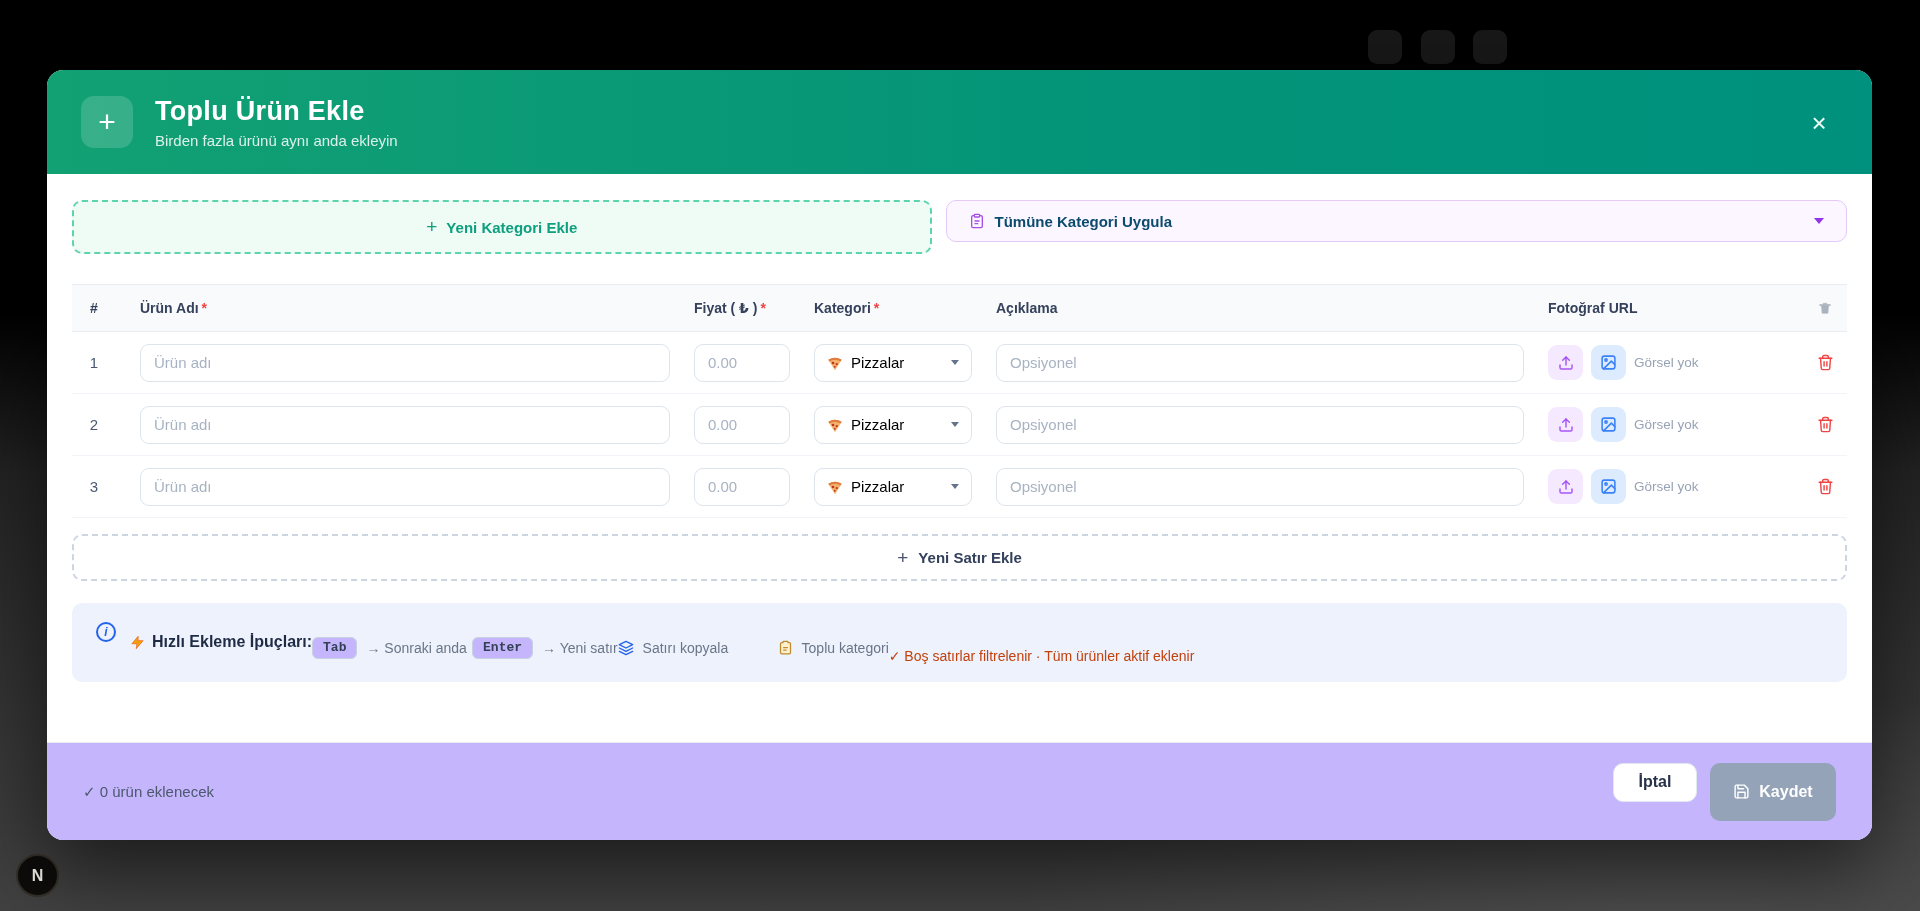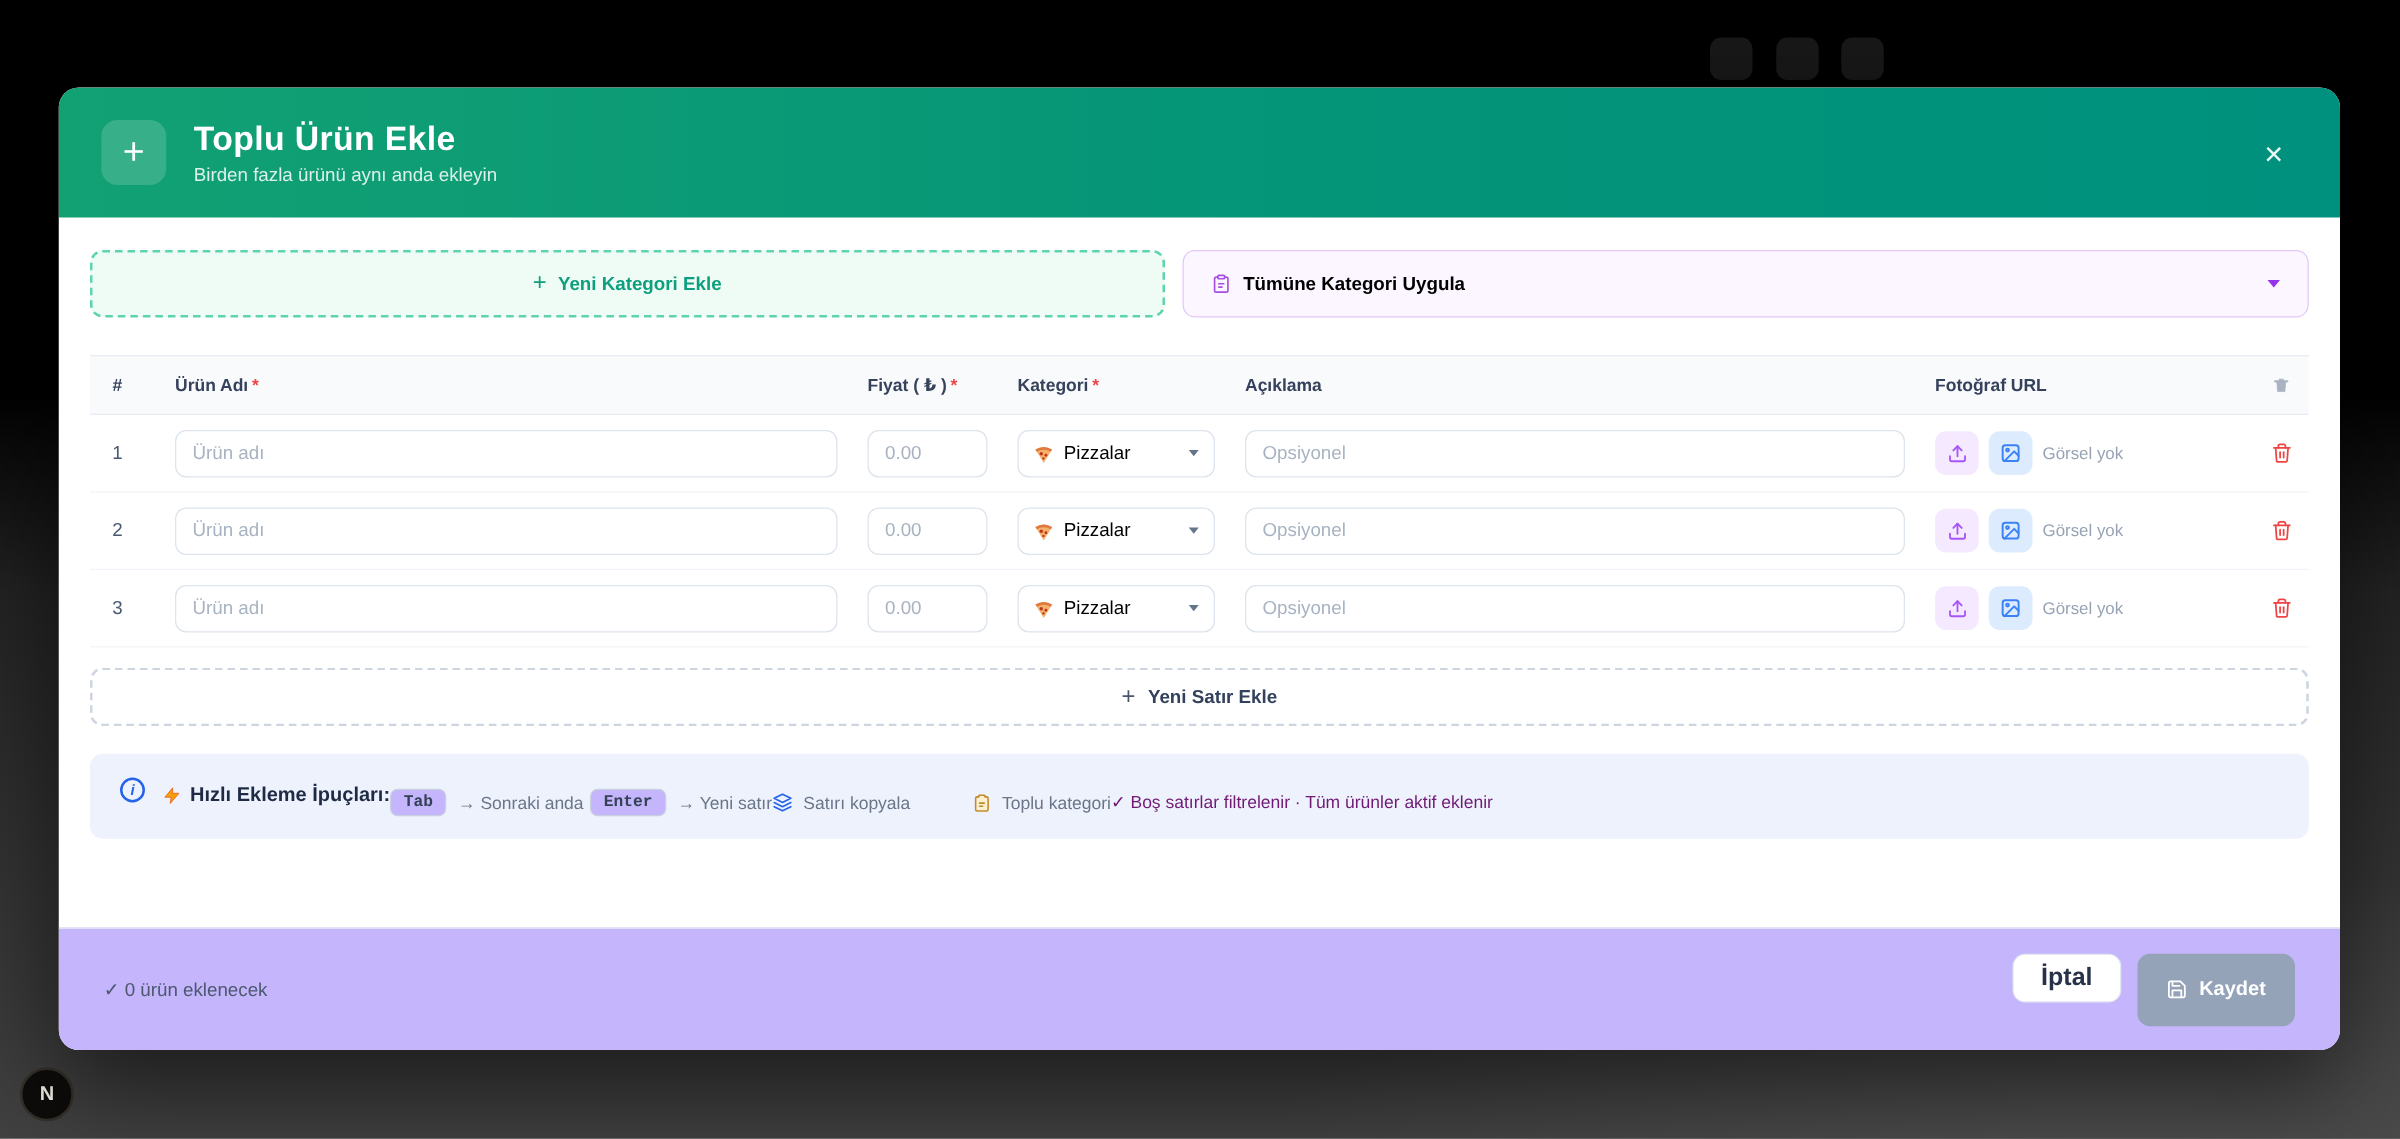--- a/index.html
+++ b/index.html
@@ -51,22 +51,22 @@
   .m-body { padding:26px 25px 0 25px; display:flex; flex-direction:column; flex:1; }
 
   .action-row { display:flex; gap:14px; }
   .btn-new-cat {
     flex:1; height:54px; border:2px dashed #5ed4ae; border-radius:10px; background:#effbf5;
     color:#0e9f7f; font-size:15px; font-weight:600; display:flex; align-items:center; justify-content:center; gap:9px;
     cursor:pointer; font-family:inherit;
   }
   .btn-new-cat .plus { font-size:19px; font-weight:400; }
   .sel-apply-cat {
-    flex:1; height:54px; border:1px solid #e3c8f8; border-radius:10px; background:#fbf6ff;
-    color:#000000; font-size:15px; font-weight:600; display:flex; align-items:center; padding:0 22px; gap:10px;
+    flex:1; height:42px; border:1px solid #e3c8f8; border-radius:10px; background:#fbf6ff;
+    color:#0c4a6e; font-size:15px; font-weight:600; display:flex; align-items:center; padding:0 22px; gap:10px;
     cursor:pointer; font-family:inherit;
   }
   .sel-apply-cat .caret { margin-left:auto; width:0; height:0; border-left:5px solid transparent; border-right:5px solid transparent; border-top:6px solid #9333ea; }
 
   
   .tgrid {
     display:grid; grid-template-columns:44px 530px 96px 158px 528px 1fr 44px;
     column-gap:24px; align-items:center;
   }
   .thead {
@@ -116,32 +116,32 @@
   }
   .tips-content { display:flex; flex-direction:row; }
   .tips-title { display:flex; align-items:center; gap:7px; color:#1f2b45; font-size:16px; font-weight:700; }
   .tips-line { display:flex; align-items:center; margin-top:11px; color:#6a7688; font-size:14px; }
   .tip-group { display:flex; align-items:center; gap:9px; }
   .tip-group.first { width:160px; flex:0 0 160px; }
   kbd.key {
     background:#c4b5fd; border:1px solid #c8d2de; border-radius:6px; padding:2px 10px 3px 10px;
     font-family:"Liberation Mono","DejaVu Sans Mono",monospace; font-size:13px; font-weight:700; color:#334155;
   }
-  .tips-note { margin-top:13px; color:#701a75; font-size:14px; }
+  .tips-note { margin-top:28px; color:#c2410c; font-size:14px; }
 
   
   .m-footer {
     margin-top:auto; height:98px; flex:0 0 98px; background:#c4b5fd; border-top:1px solid #e8edf3;
     display:flex; align-items:center; padding:0 36px;
   }
   .f-status { color:#4b586e; font-size:15px; }
   .f-btns { margin-left:auto; display:flex; gap:13px; }
   .btn-cancel {
     min-width:84px; height:39px; background:#fff; border:1px solid #e2e8f0; border-radius:10px;
-    color:#273248; font-size:20px; font-weight:600; cursor:pointer; padding:0 22px; font-family:inherit;
+    color:#273248; font-size:16px; font-weight:600; cursor:pointer; padding:0 22px; font-family:inherit;
   }
   .btn-save {
     min-width:126px; height:58px; background:#94a3b8; border:none; border-radius:10px;
     color:#fff; font-size:16px; font-weight:700; cursor:pointer; padding:0 20px; font-family:inherit;
     display:flex; align-items:center; justify-content:center; gap:9px;
   }
   svg { display:block; }
 </style>
 </head>
 <body>

